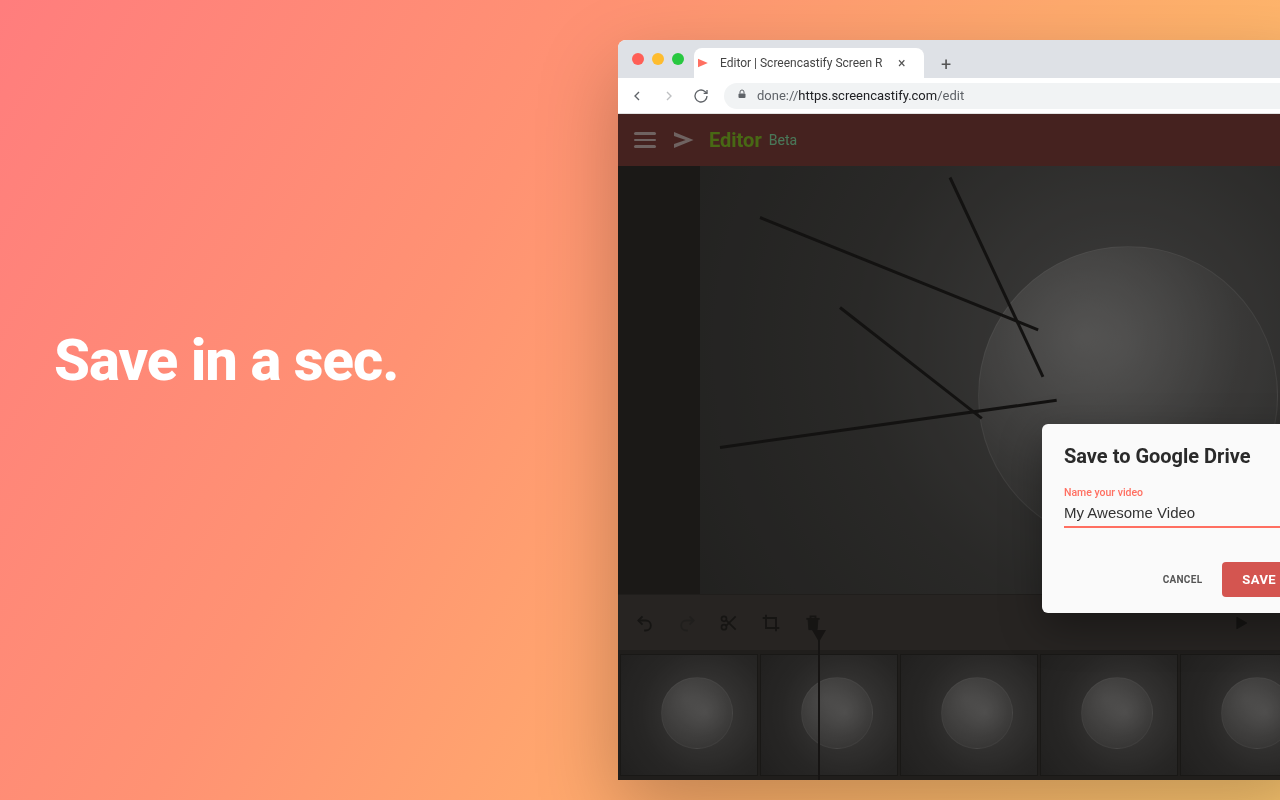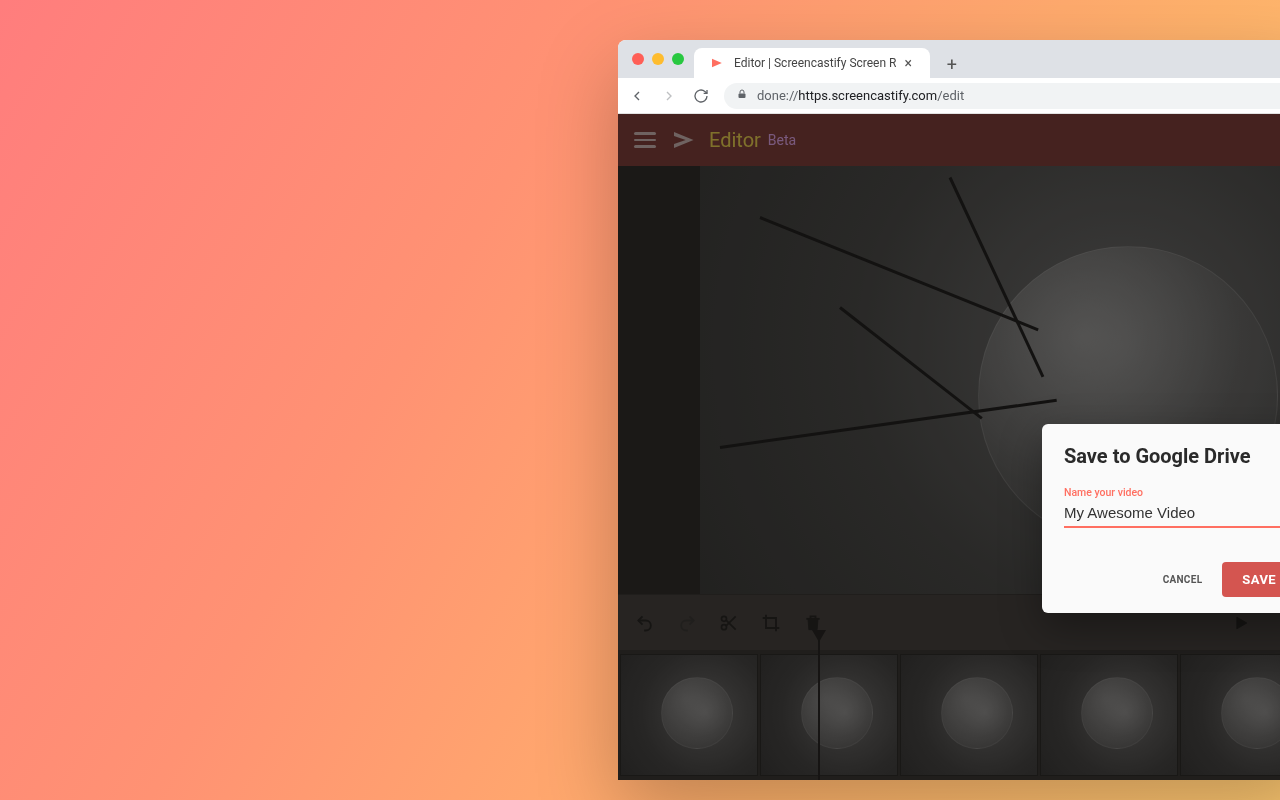--- a/index.html
+++ b/index.html
@@ -64,21 +64,21 @@
   .tl-green { background: #28c840; }
 
   .tab {
     margin-left: 66px;
     background: #fff;
     height: 30px;
     min-width: 230px;
     border-radius: 8px 8px 0 0;
     display: flex;
     align-items: center;
-    padding: 0 18px;
+    padding: 0 4px;
     font-size: 12px;
     color: #444;
     gap: 8px;
     position: relative;
   }
   .tab .favicon {
     width: 14px; height: 14px;
     background: #ff6f61;
     clip-path: polygon(0% 20%, 70% 50%, 0% 80%);
     flex-shrink: 0;
@@ -145,22 +145,22 @@
     position: relative;
     z-index:1;
   }
   .hamburger { width:22px; display:flex; flex-direction:column; gap:4px; }
   .hamburger span { height:2.5px; background:#d9c1be; display:block; border-radius:2px;}
   .brand { display:flex; align-items:center; gap:9px; }
   .brand .logo {
     width:26px; height:20px; background:#d9c1be;
     clip-path: polygon(0% 10%, 75% 50%, 0% 90%, 0% 70%, 45% 50%, 0% 30%);
   }
-  .brand .name { font-size:20px; font-weight:400; color:#fde047;}
-  .brand .beta { font-size:14px; font-weight:400; color:#f0abfc; margin-left:-2px;}
+  .brand .name { font-size:20px; font-weight:700; color:#84cc16;}
+  .brand .beta { font-size:14px; font-weight:400; color:#86efac; margin-left:-2px;}
 
   .canvas-row { display:flex; height: 428px; position:relative; z-index:1;}
   .side-col { width:82px; background:#1f1d1c; }
   .canvas {
     flex:1;
     background: radial-gradient(circle at 68% 42%, #6f7070 0%, #5a5b5b 22%, #3f403f 55%, #2f302f 100%);
     position:relative;
     overflow:hidden;
   }
   .bubble {
@@ -248,20 +248,21 @@
   .btn-flat { font-size:10px; font-weight:700; color:#555; letter-spacing:0.3px; padding:10px 6px; cursor:pointer;}
   .btn-primary {
     background:#d45550; color:#fff; font-size:13px; font-weight:700; letter-spacing:0.4px;
     padding: 10px 20px; border-radius:4px; cursor:pointer;
   }
 </style>
 </head>
 <body>
 
 <div class="hero">
+  <h1>Save in a sec.</h1>
 </div>
 
 <div class="browser">
 
   <div class="tabbar">
     <div class="traffic">
       <span class="tl-red"></span>
       <span class="tl-yellow"></span>
       <span class="tl-green"></span>
     </div>

